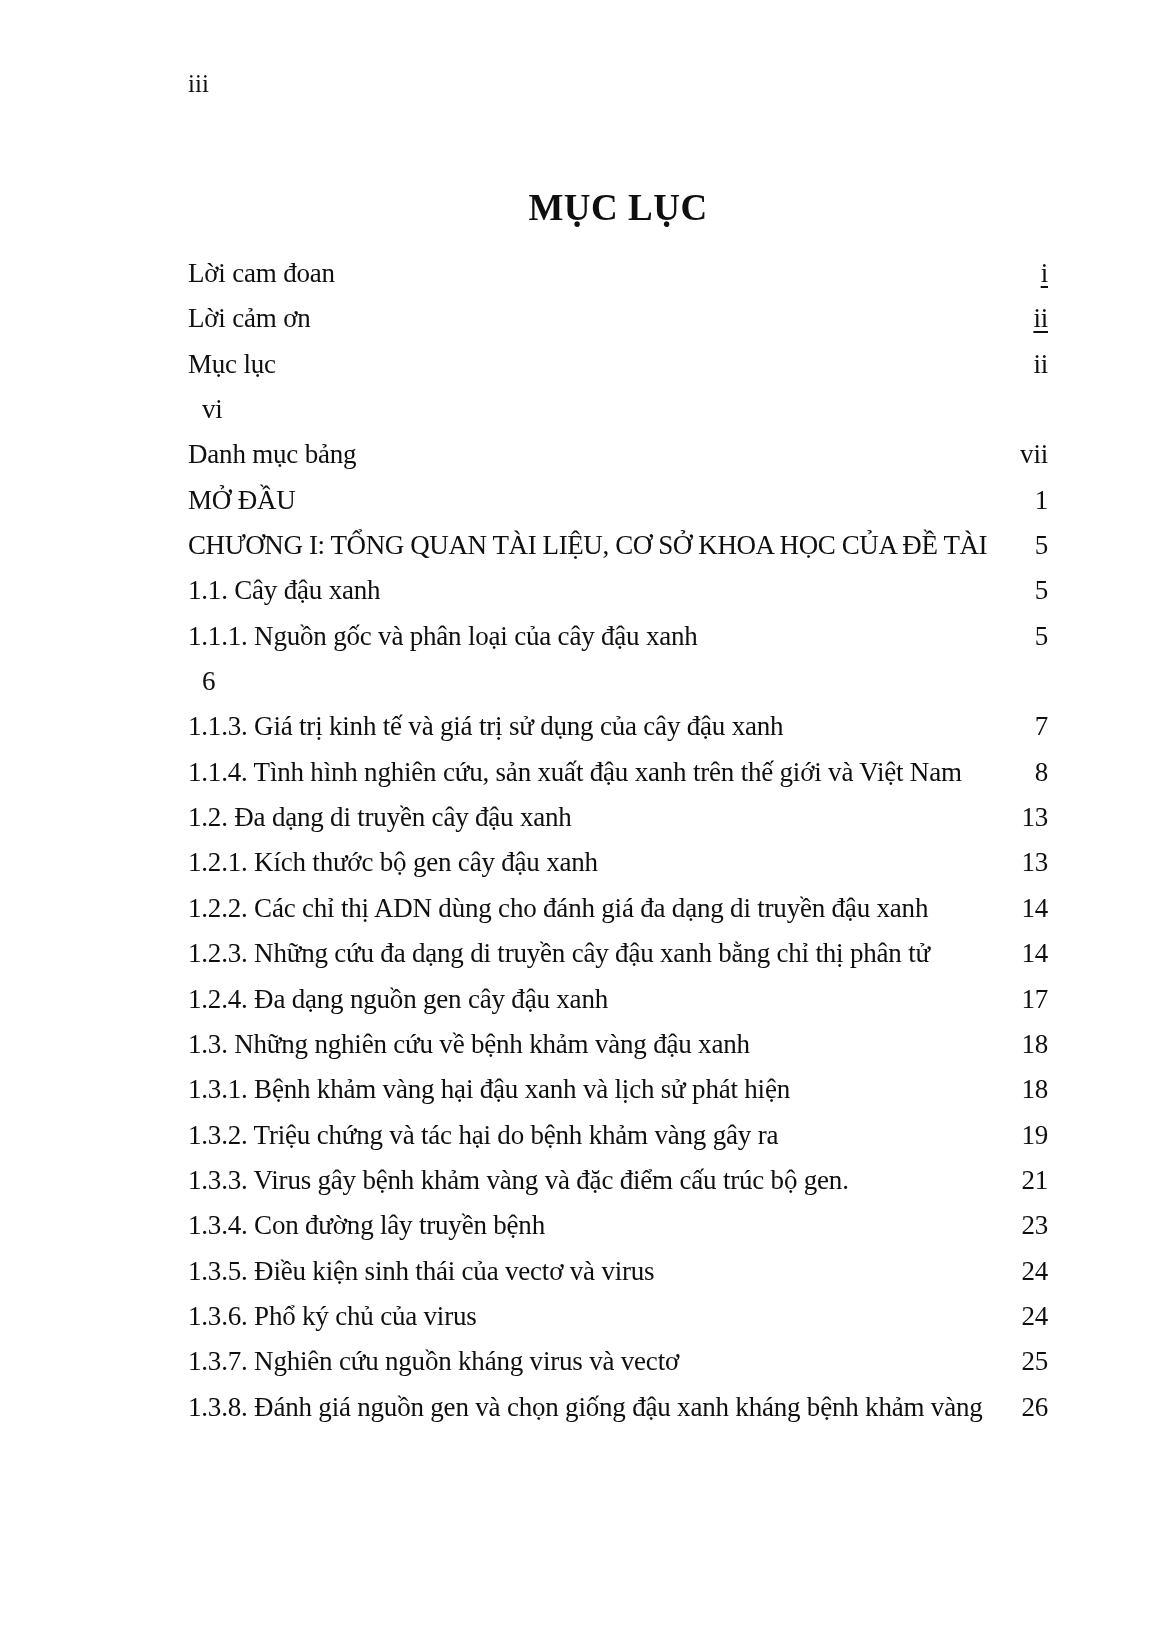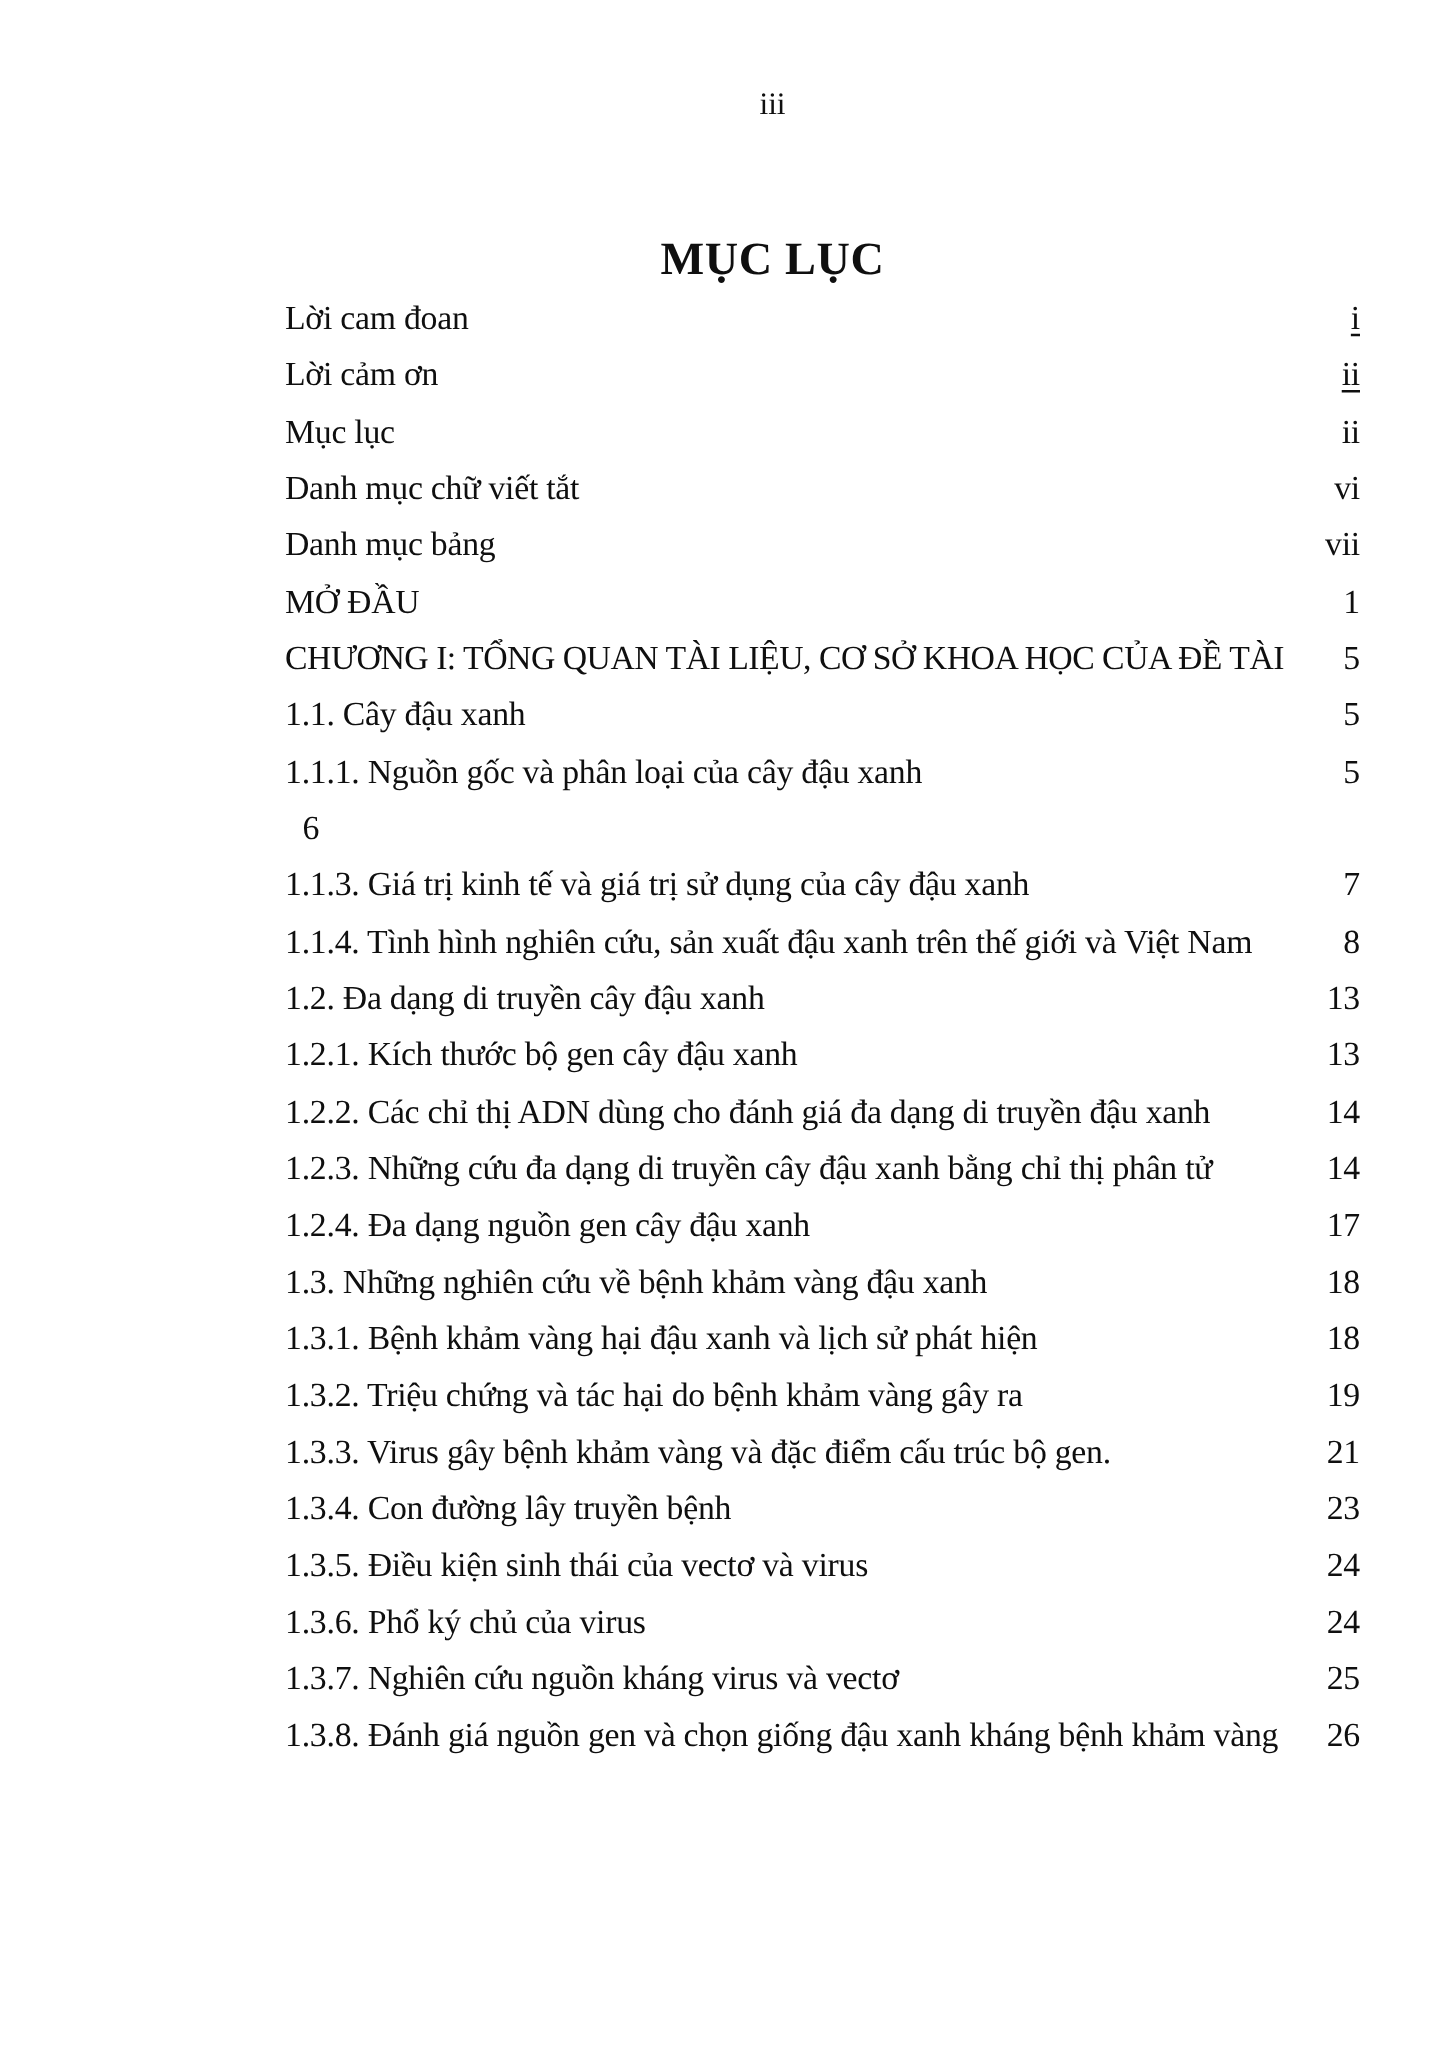--- a/index.html
+++ b/index.html
@@ -14,43 +14,41 @@
     background: #ffffff;
     font-family: "Liberation Serif", "DejaVu Serif", serif;
     color: #0f0f0f;
     overflow: hidden;
   }
   .corner-num {
     position: absolute;
     top: 70px;
     left: 188px;
     width: 860px;
-    text-align: center;
     font-size: 25px;
     line-height: 1.1;
     font-family: Liberation Serif, serif;
   }
   .title {
     position: absolute;
     top: 188px;
     left: 188px;
     width: 860px;
     margin: 0;
     text-align: center;
     font-size: 37px;
     font-weight: bold;
     letter-spacing: 0.5px;
     line-height: 1.1;
   }
   .toc {
     position: absolute;
-    top: 232px;
+    top: 251px;
     left: 188px;
     width: 860px;
-    margin-left: 40px;
   }
   .toc-row {
     display: flex;
     justify-content: space-between;
     align-items: baseline;
     height: 45.35px;
     line-height: 45.35px;
     font-size: 27px;
     letter-spacing: -0.2px;
     white-space: nowrap;
@@ -83,21 +81,20 @@
       </div>
       <div class="toc-row">
         <span class="toc-label">Lời cảm ơn</span>
         <span class="toc-page underline">ii</span>
       </div>
       <div class="toc-row">
         <span class="toc-label">Mục lục</span>
         <span class="toc-page">ii</span>
       </div>
       <div class="toc-row">
-        <span class="toc-label">Danh mục chữ viết tắt</span>
         <span class="toc-page">vi</span>
       </div>
       <div class="toc-row">
         <span class="toc-label">Danh mục bảng</span>
         <span class="toc-page">vii</span>
       </div>
       <div class="toc-row">
         <span class="toc-label">MỞ ĐẦU</span>
         <span class="toc-page">1</span>
       </div>

